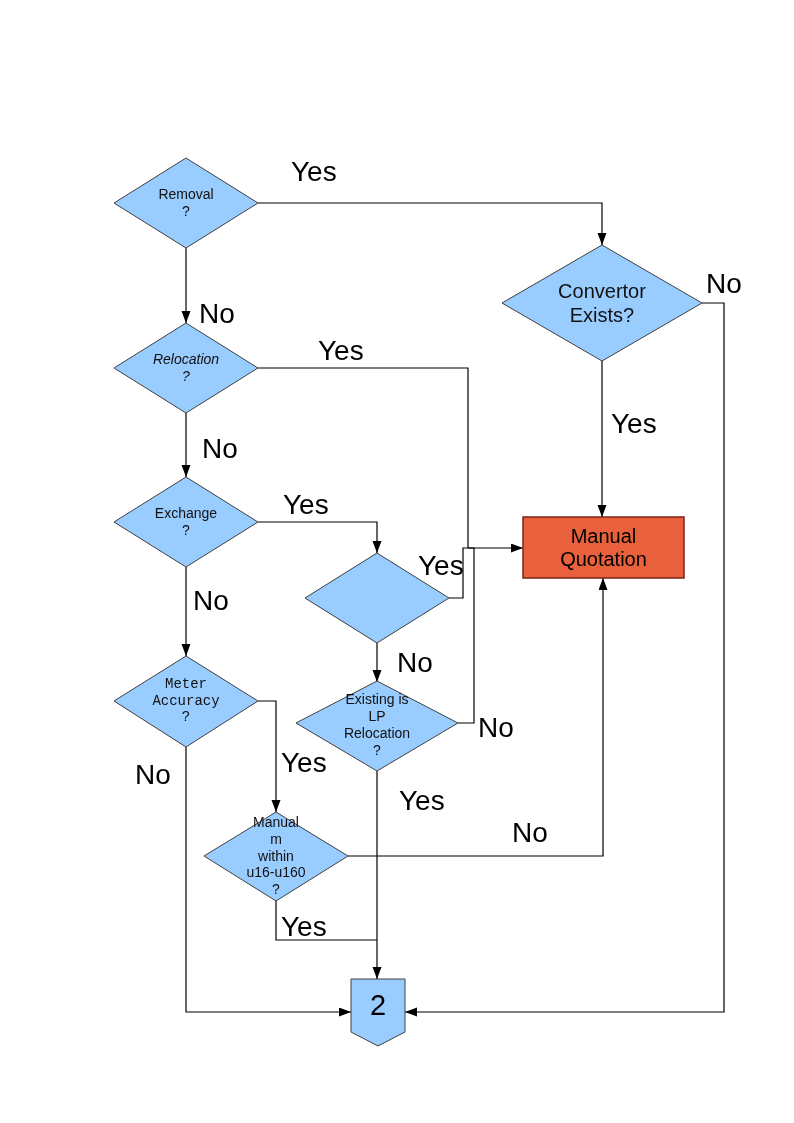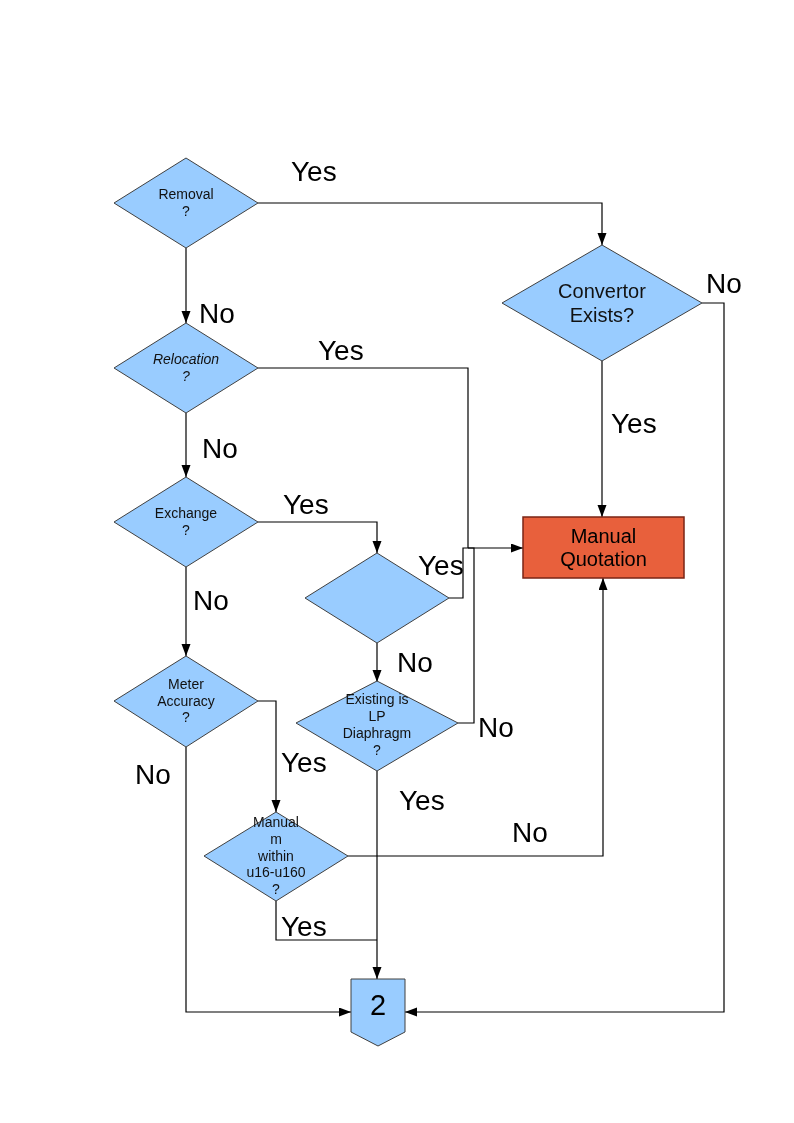--- a/index.html
+++ b/index.html
@@ -96,23 +96,23 @@
   <div class="node-label" style="left:116px; top:173px; width:140px; height:60px;">Removal
 ?</div>
   <div class="node-label big" style="left:512px; top:273px; width:180px; height:60px;">Convertor
 Exists?</div>
   <div class="node-label" style="left:116px; top:338px; width:140px; height:60px;font-style:italic;">Relocation
 ?</div>
   <div class="node-label" style="left:116px; top:492px; width:140px; height:60px;">Exchange
 ?</div>
   <div class="node-label" style="left:307px; top:697px; width:140px; height:56px;">Existing is
 LP
-Diaphragm
+Relocation
 ?</div>
-  <div class="node-label" style="left:116px; top:671px; width:140px; height:60px;">Meter
+  <div class="node-label" style="left:116px; top:671px; width:140px; height:60px;font-family:Liberation Mono, monospace;">Meter
 Accuracy
 ?</div>
   <div class="node-label" style="left:206px; top:824px; width:140px; height:64px;">Manual
 m
 within
 u16-u160
 ?</div>
   <div class="node-label process-text" style="left:523px; top:517px; width:161px; height:61px;">Manual
 Quotation</div>
   <div class="node-label connector-text" style="left:351px; top:979px; width:54px; height:52px;">2</div>

